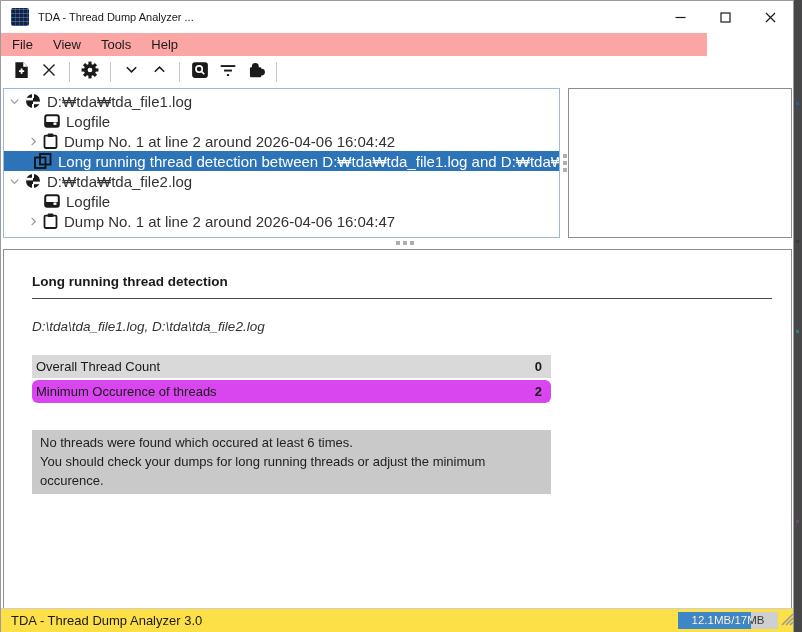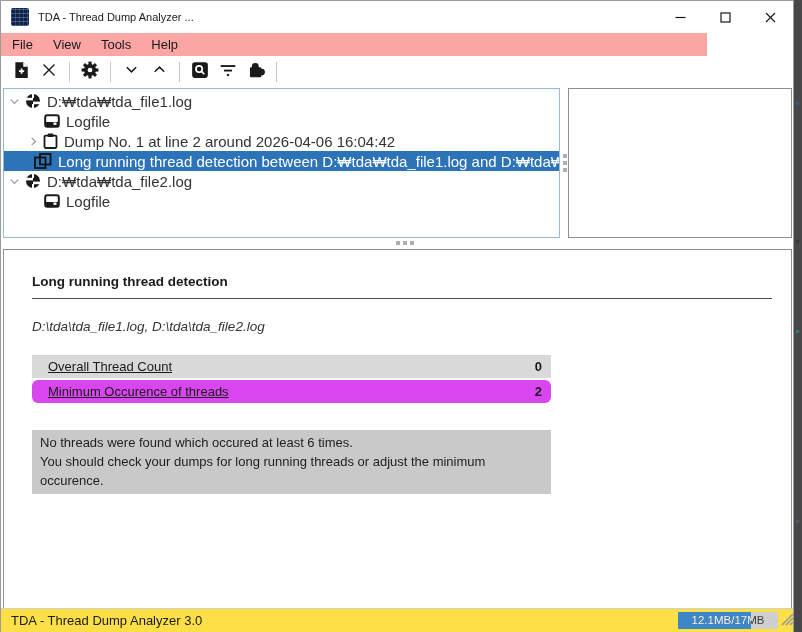--- a/index.html
+++ b/index.html
@@ -49,21 +49,21 @@
 
   
   .content-panel { position:absolute; left:2px; top:248px; width:789px; height:393px; background:#fff; border:1px solid #8e8e8e; padding-left:28px; }
   .content-heading { margin-top:24px; font-size:13.5px; font-weight:bold; color:#1a1a1a; }
   .content-rule { margin-top:9px; width:740px; border-top:1px solid #4a4a4a; }
   .files-line { margin-top:20px; font-size:13.5px; font-style:italic; color:#333; }
   .stat-table { margin-top:21px; width:519px; }
   .stat-row { height:23px; display:flex; align-items:center; margin-bottom:2px; font-size:13px; color:#1a1a1a; }
   .stat-row.odd { background:#d9d9d9; }
   .stat-row.even { background:#d946ef;border-radius:6px; }
-  .stat-label { padding-left:16px;text-decoration:underline; }
+  .stat-label { padding-left:4px; }
   .stat-value { margin-left:auto; padding-right:9px; font-weight:bold; }
   .message-box { margin-top:27px; width:519px; background:#c9c9c9; padding:3px 0 4px 8px; font-size:13px; color:#222; }
   .message-box div { line-height:19px; }
 
   
   .statusbar { position:absolute; left:0; top:607px; width:792px; height:24px; background:#fde047; border-top:1px solid #cfcfcf; display:flex; align-items:center; }
   .status-text { margin-left:10px; font-size:13px; color:#1a1a1a; }
   .membar { position:absolute; left:677px; top:3px; width:100px; height:17px; background:#cfcfcf; }
   .membar-fill { position:absolute; left:0; top:0; bottom:0; background:#3d86c8; }
   .membar-label { position:absolute; left:0; top:0; width:100px; height:17px; line-height:17px; text-align:center; font-size:11.5px; }
@@ -266,20 +266,34 @@
       <span class="ticon">
         <svg width="16" height="16" viewBox="0 0 16 16">
             <rect x="1.2" y="2.2" width="13.6" height="11.6" rx="2" fill="none" stroke="#1a1a1a" stroke-width="2"></rect>
             <path d="M2 9 h12 v3.5 a1.5 1.5 0 0 1 -1.5 1.5 h-9 a1.5 1.5 0 0 1 -1.5 -1.5 z" fill="#1a1a1a"></path>
             <rect x="9.5" y="9.5" width="3" height="2.4" fill="#ffffff"></rect>
           </svg>
       </span>
       <span class="tlabel">Logfile</span>
     </div>
 
+    <div class="tree-row row-dump">
+      <span class="exp">
+        <svg width="11" height="11" viewBox="0 0 12 12">
+            <polyline points="4,2 8,6 4,10" fill="none" stroke="#9a9a9a" stroke-width="1.4"></polyline>
+          </svg>
+      </span>
+      <span class="ticon">
+        <svg width="15" height="16" viewBox="0 0 14 16">
+            <rect x="1" y="2.6" width="12" height="12.4" rx="1.2" fill="none" stroke="#1a1a1a" stroke-width="1.8"></rect>
+            <rect x="4.2" y="0.6" width="5.6" height="3.4" rx="0.8" fill="#1a1a1a"></rect>
+          </svg>
+      </span>
+      <span class="tlabel">Dump No. 1 at line 2 around 2026-04-06 16:04:47</span>
+    </div>
 
   </div>
 
   <div class="v-grip">
       <i></i>
       <i></i>
       <i></i>
     </div>
 
   <div class="right-panel"></div>

